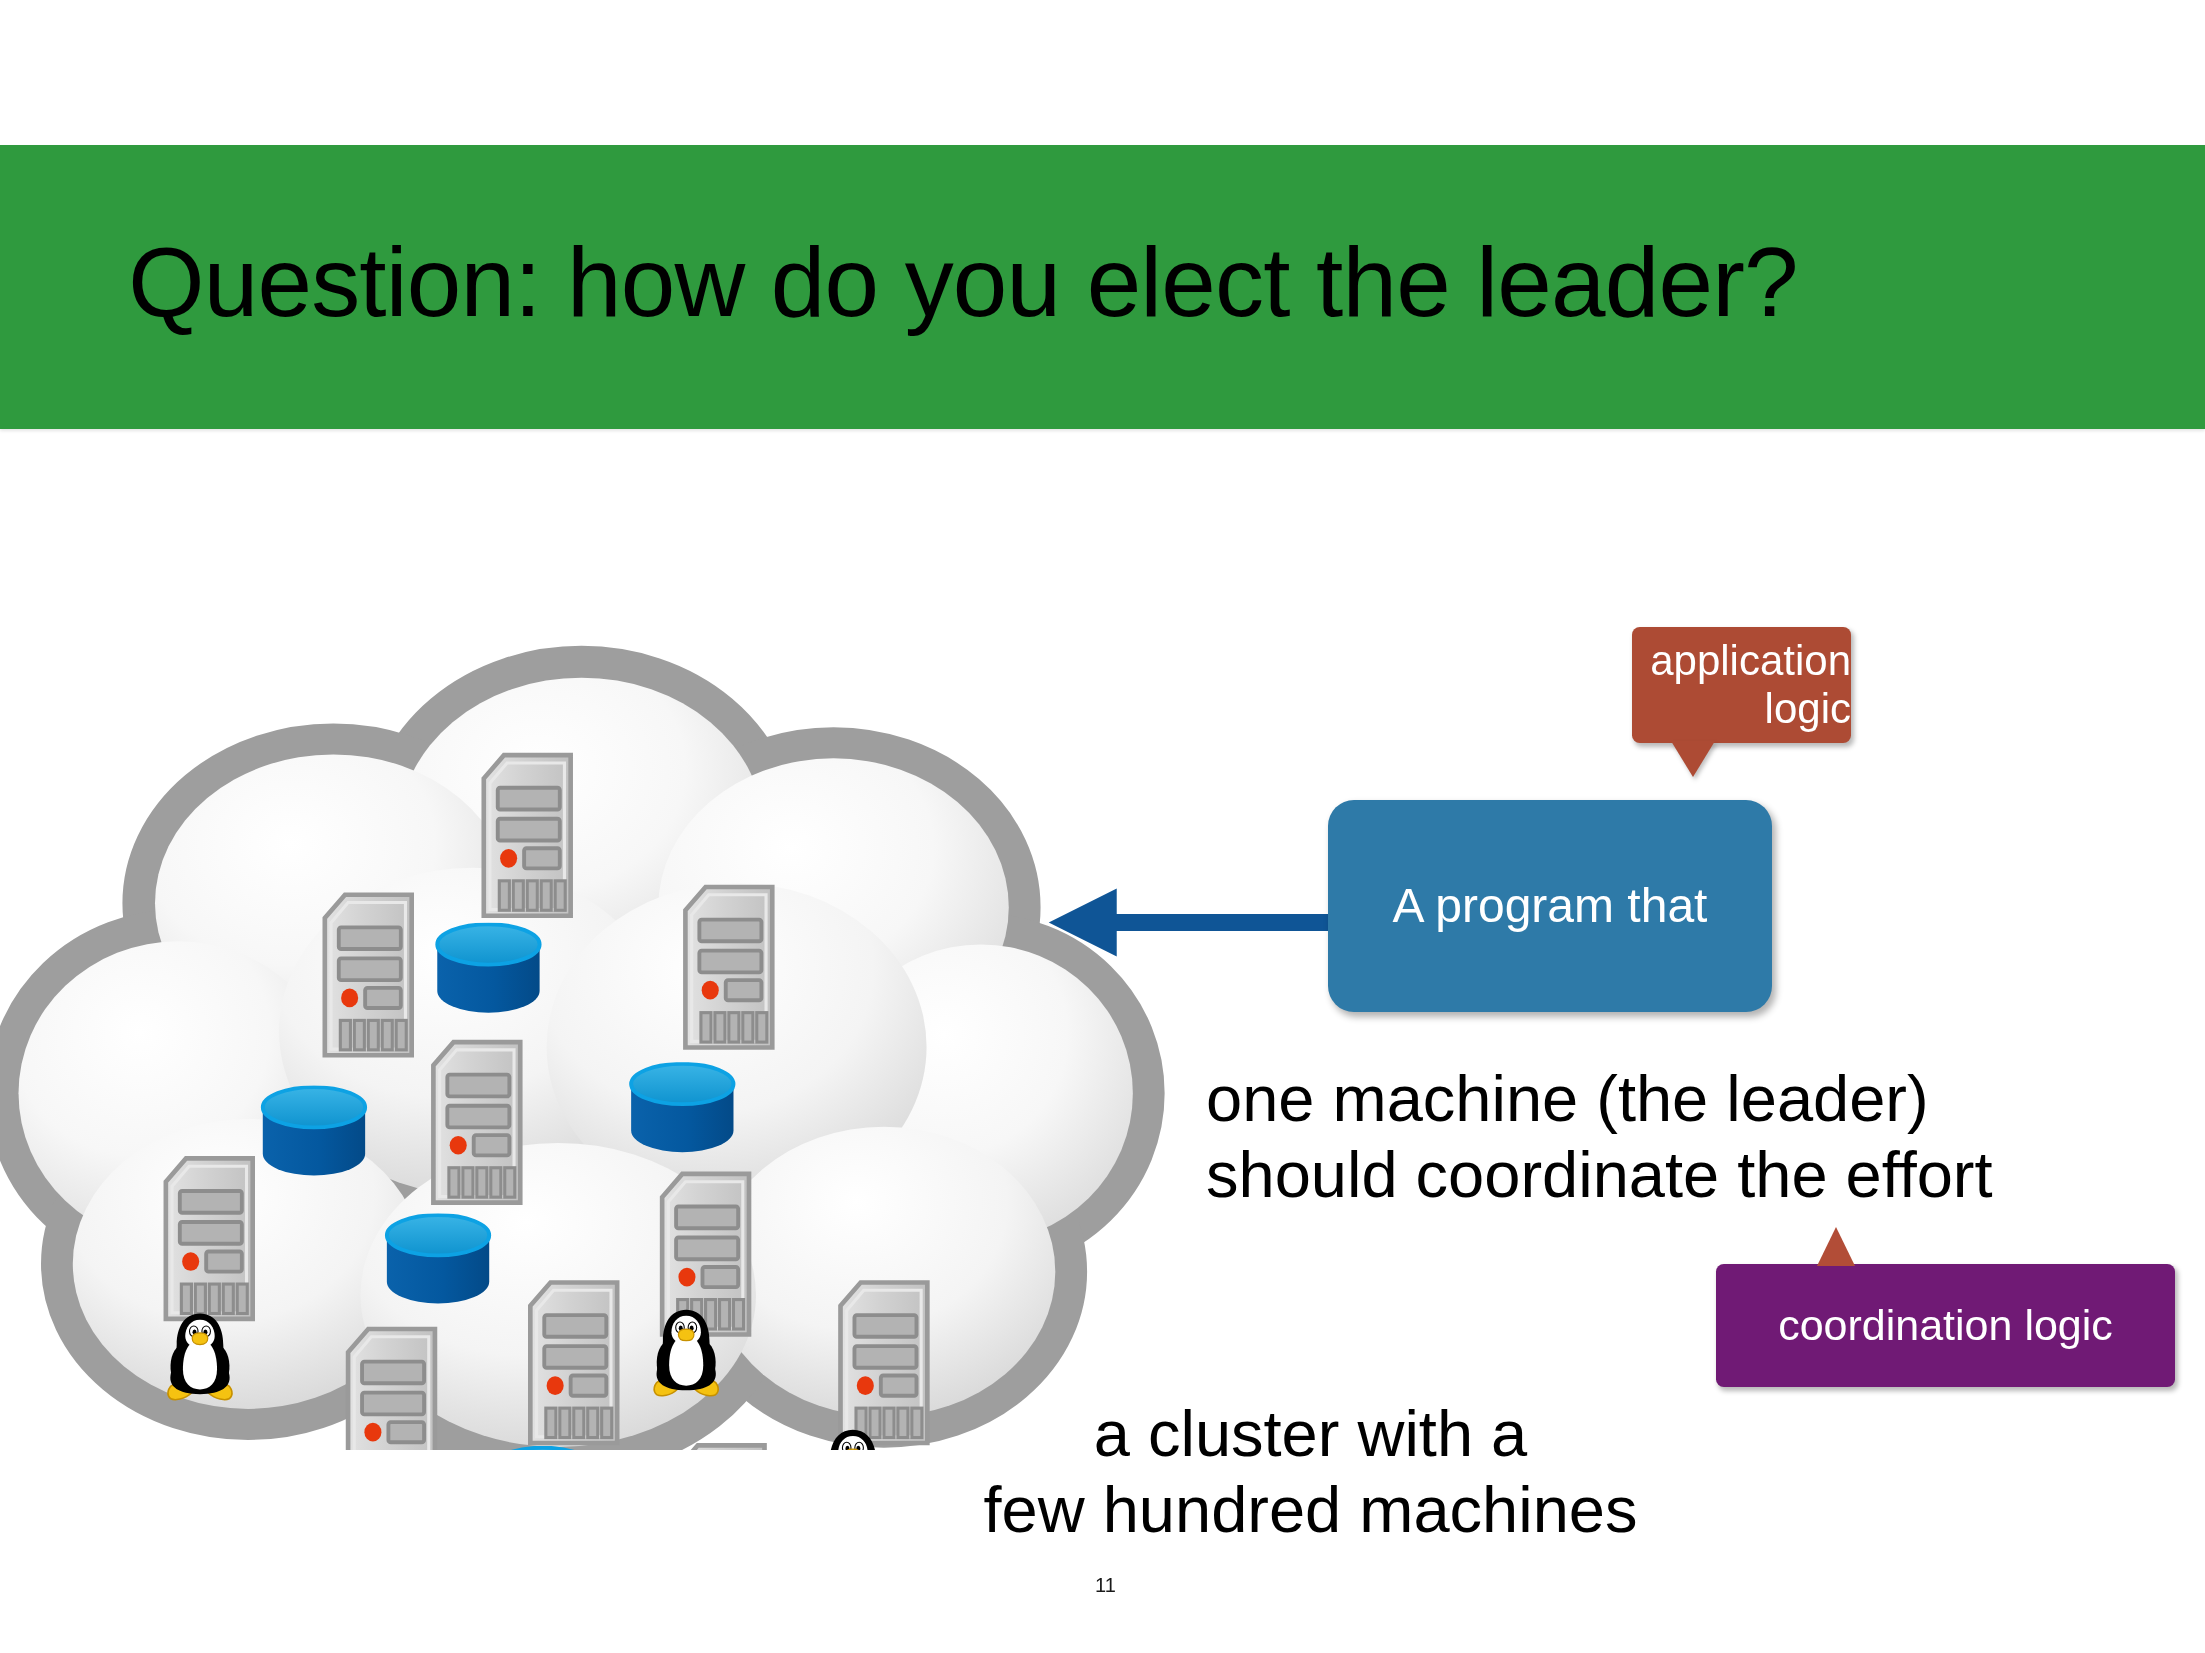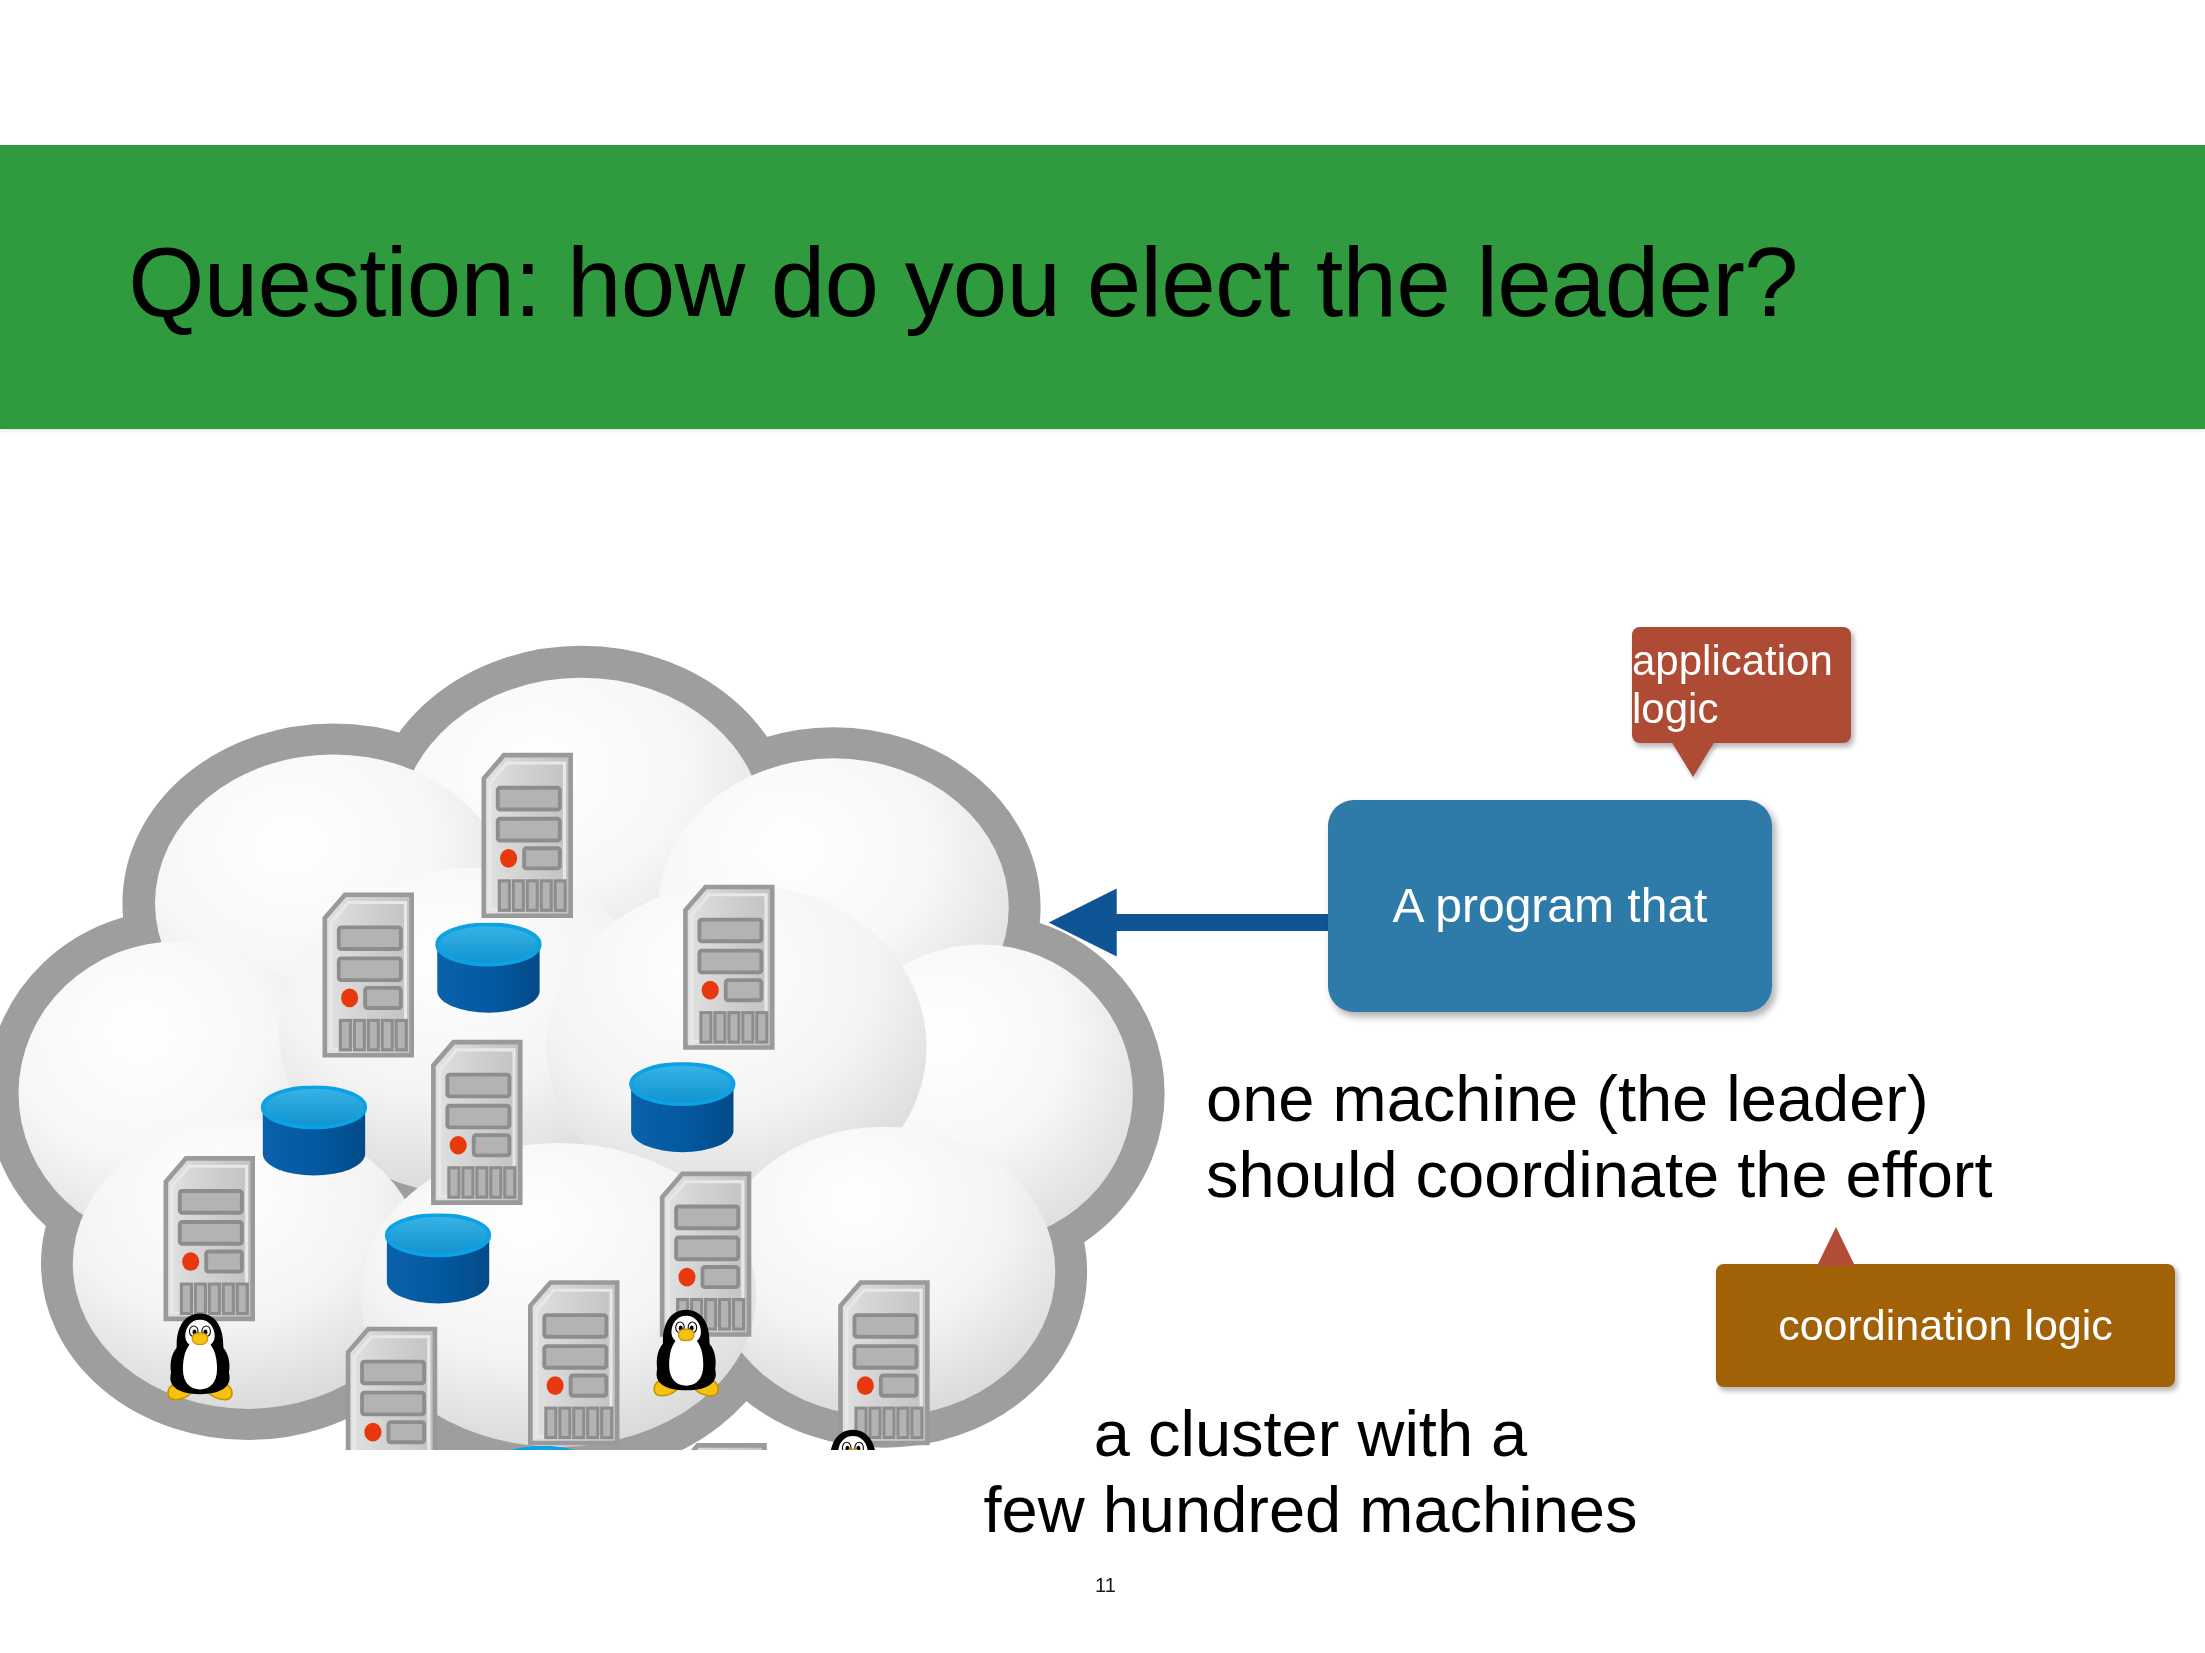--- a/index.html
+++ b/index.html
@@ -53,21 +53,21 @@
   }
   #cloud-svg { display: block; }
 
   
   .callout {
     position: absolute;
     color: #ffffff;
     display: flex;
     align-items: center;
     justify-content: center;
-    text-align: left;
+    text-align: right;
     box-sizing: border-box;
   }
 
   #callout-application-logic {
     left: 1632px;
     top: 627px;
     width: 219px;
     height: 116px;
     background: #ad4b34;
     border-radius: 7.8px;
@@ -84,21 +84,21 @@
     border-right: 22px solid transparent;
     border-top: 36px solid #ad4b34;
     filter: drop-shadow(2.3px 3.1px 2.3px rgba(0,0,0,0.25));
   }
 
   #callout-coordination-logic {
     left: 1716px;
     top: 1264px;
     width: 459px;
     height: 123px;
-    background: #a16207;
+    background: #701a75;
     border-radius: 7.8px;
     font-size: 43px;
     box-shadow: 2.3px 3.9px 5.4px rgba(0,0,0,0.28);
   }
   #callout-coordination-logic::before {
     content: "";
     position: absolute;
     left: 101px;
     top: -37px;
     width: 0; height: 0;

